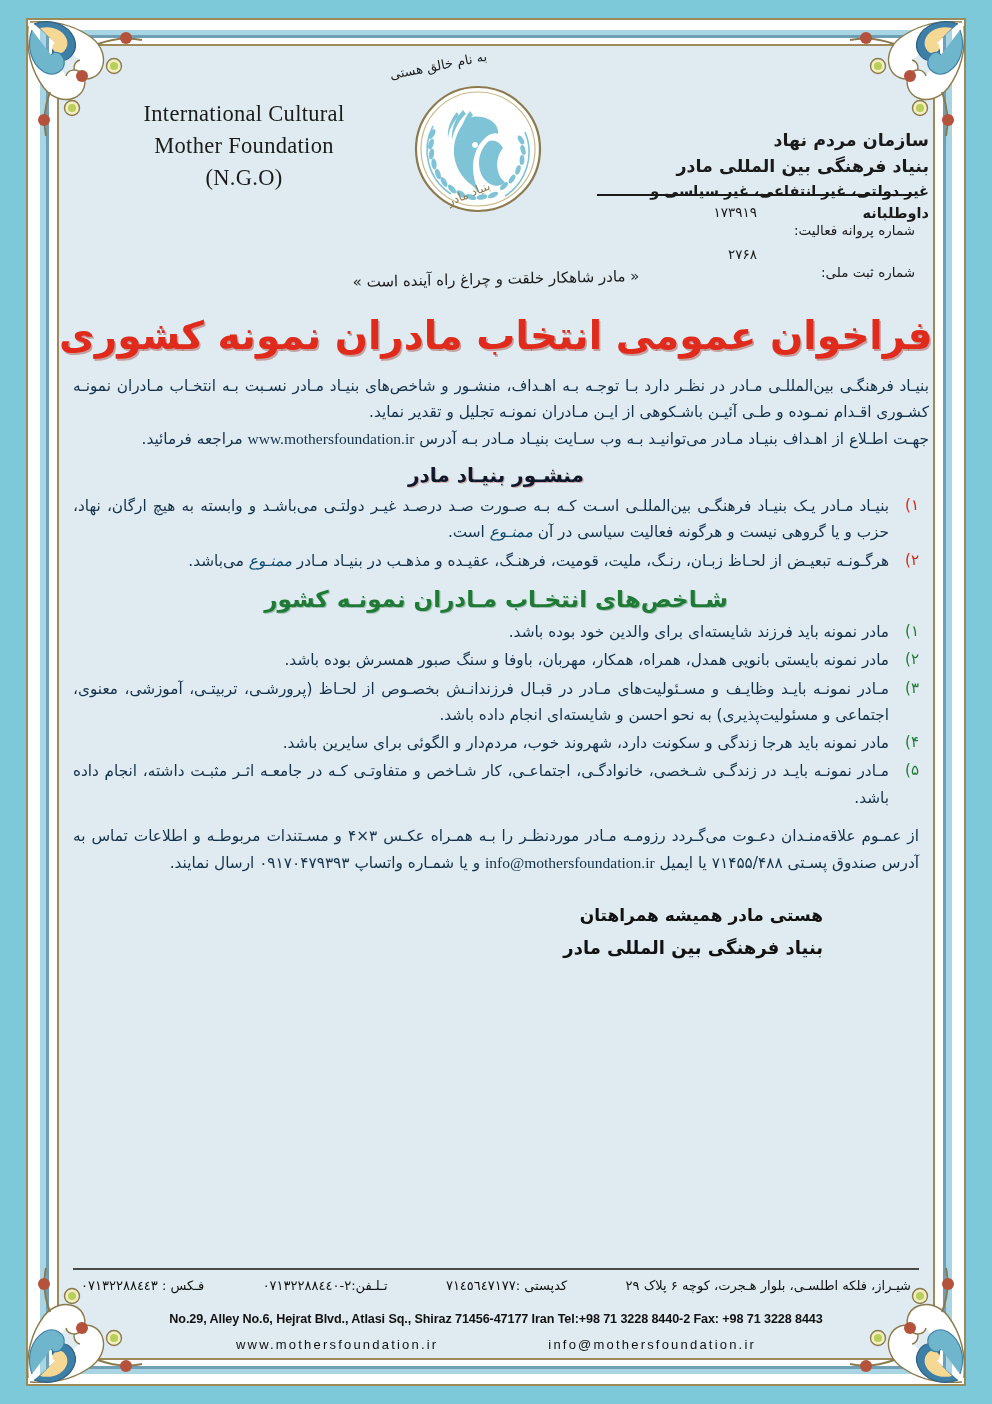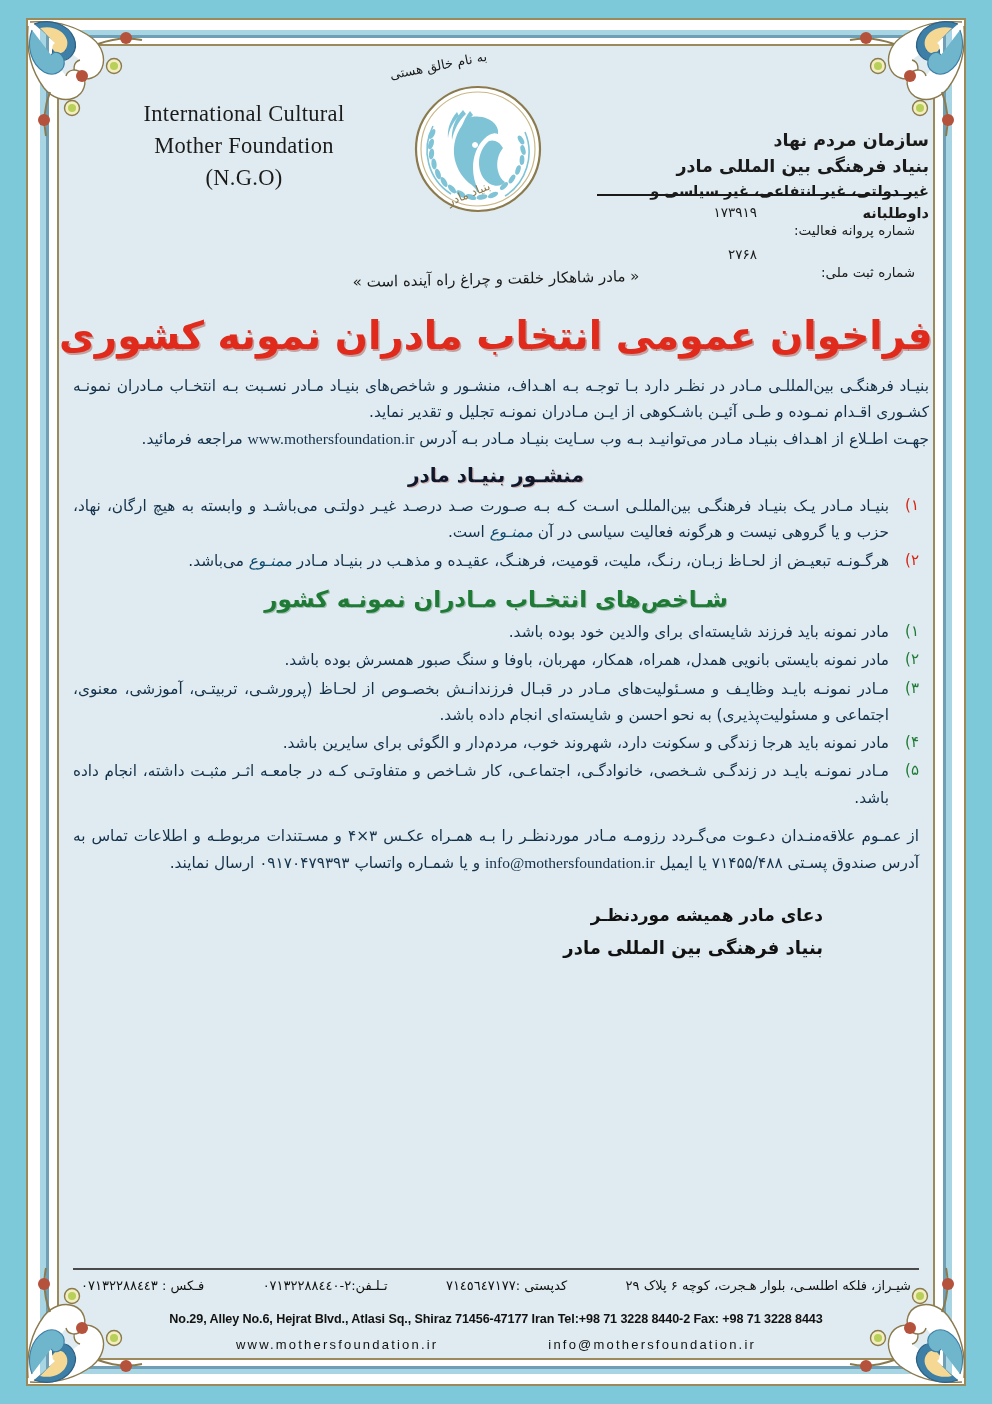--- a/index.html
+++ b/index.html
@@ -485,21 +485,21 @@
 
     <div class="closing">
       <p>
         <span>از عمـوم علاقه‌منـدان دعـوت می‌گـردد رزومـه مـادر موردنظـر را بـه همـراه عکـس ۳×۴ و مسـتندات مربوطـه و اطلاعات تماس به آدرس صندوق پسـتی ۷۱۴۵۵/۴۸۸ یا ایمیل</span>
         <span class="latin">info@mothersfoundation.ir</span>
         <span>و یا شمـاره واتساپ ۰۹۱۷۰۴۷۹۳۹۳ ارسال نمایند.</span>
       </p>
     </div>
 
     <div class="signature">
-      <div class="s1">دعای مادر همیشه موردنظـر</div>
+      <div class="s1">هستی مادر همیشه همراهتان</div>
       <div class="s2">بنیاد فرهنگی بین المللی مادر</div>
     </div>
 
     <div class="footer">
       <div class="footer-rule"></div>
       <div class="footer-fa">
         <span>شیـراز، فلکه اطلسـی، بلوار هـجرت، کوچه ۶ پلاک ۲۹</span>
         <span>کدپستی :۷۱٤٥٦٤۷۱۷۷</span>
         <span>تـلـفن:۲-۰۷۱۳۲۲۸۸٤٤۰</span>
         <span>فـکس : ۰۷۱۳۲۲۸۸٤٤۳</span>

